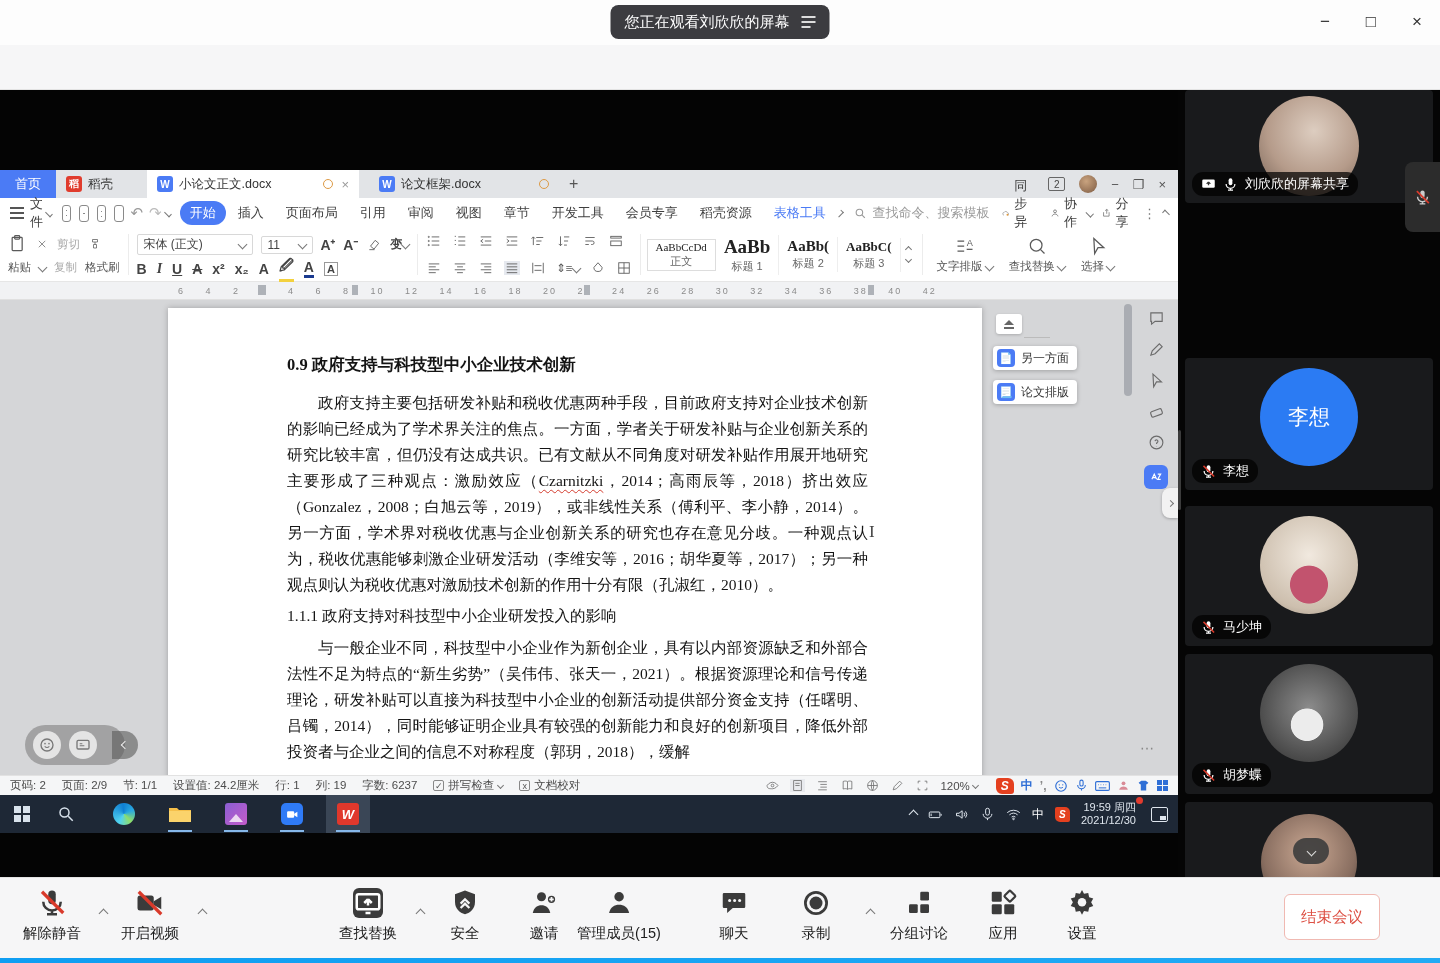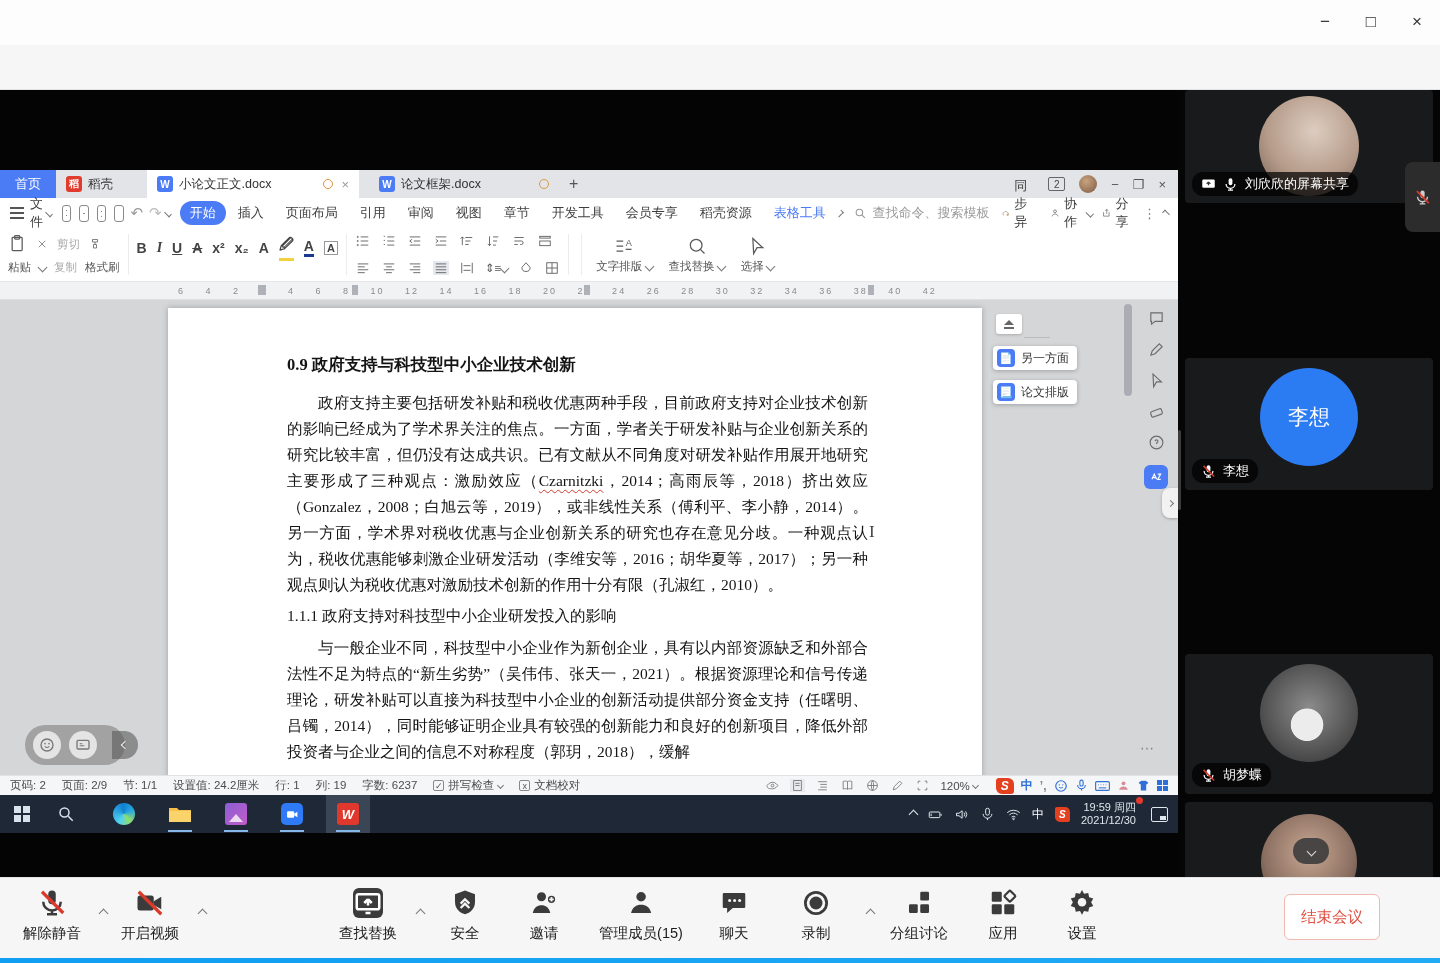--- a/index.html
+++ b/index.html
@@ -201,20 +201,28 @@
   #end-btn { position:absolute; left:1284px; top:16px; width:96px; height:46px; background:#fff;
     border:1px solid #f0b9b2; border-radius:6px; color:#dd5145; font-size:15.5px;
     display:flex; align-items:center; justify-content:center; }
   #blue-strip { left:0; top:958px; width:1440px; height:5px;
     background:linear-gradient(90deg,#0f9ef2,#22abf5); }
 </style>
 </head>
 <body>
 
 <div id="titlebar" class="abs">
+  <div id="banner-pill" class="abs">
+    <span>您正在观看刘欣欣的屏幕</span>
+    <span class="hamb">
+        <i></i>
+        <i></i>
+        <i></i>
+      </span>
+  </div>
   <div class="winctl abs" style="left:1310px">−</div>
   <div class="winctl abs" style="left:1356px">□</div>
   <div class="winctl abs" style="left:1402px">×</div>
 </div>
 
 <div id="topbar" class="abs">
   <div class="tb-btn abs" style="left:14px">
     <span id="info-circle">i</span>
   </div>
   <div class="tb-btn abs" style="left:56px">
@@ -366,20 +374,36 @@
         </div>
         <div class="rrow">
           <span class="rlabel">粘贴</span>
           <span class="chev down"></span>
           <span class="rlabel" style="color:#aaa">复制</span>
           <span class="rlabel">格式刷</span>
         </div>
       </div>
       <div class="rsep"></div>
       <div class="rcluster">
+        <div class="rrow">
+          <span class="fsel" style="width:116px;justify-content:space-between">
+            <span>宋体 (正文)</span>
+              <span class="chev down"></span>
+          </span>
+          <span class="fsel" style="width:52px;justify-content:space-between">
+            <span>11</span>
+              <span class="chev down"></span>
+          </span>
+          <span class="fmt-b">A⁺</span>
+          <span class="fmt-b">A⁻</span>
+          <svg class="ric" viewBox="0 0 24 24">
+              <path d="M6 14l8-10 6 5-8 10zM4 20h9"></path>
+            </svg>
+          <span class="fmt-b" style="font-size:12px">变<span class="chev down"></span></span>
+        </div>
         <div class="rrow" style="gap:10px">
           <span class="fmt-b">B</span>
           <span class="fmt-b" style="font-style:italic;font-family:'Liberation Serif',serif">I</span>
           <span class="fmt-b" style="text-decoration:underline">U</span>
           <span class="fmt-b" style="text-decoration:line-through">A</span>
           <span class="fmt-b">x²</span>
           <span class="fmt-b">x₂</span>
           <span class="fmt-b">A</span>
           <span class="fmt-b" style="border-bottom:3px solid #f3d13e">🖉</span>
           <span class="fmt-b" style="border-bottom:3px solid #1a3a8f">A</span>
@@ -438,20 +462,42 @@
           <svg class="ric" viewBox="0 0 24 24">
               <path d="M12 3l7 8a7 7 0 1 1-14 0z"></path>
             </svg>
           <svg class="ric" viewBox="0 0 24 24">
               <rect x="3" y="3" width="18" height="18"></rect>
               <path d="M12 3v18M3 12h18"></path>
             </svg>
         </div>
       </div>
       <div class="rsep"></div>
+      <div style="display:flex;align-items:center">
+        <div class="style-cell" style="border:1px solid #ddd">
+          <div class="style-sample small">AaBbCcDd</div>
+          <div class="style-name">正文</div>
+        </div>
+        <div class="style-cell">
+          <div class="style-sample" style="font-weight:bold;font-size:19px">AaBb</div>
+          <div class="style-name">标题 1</div>
+        </div>
+        <div class="style-cell">
+          <div class="style-sample" style="font-weight:bold">AaBb(</div>
+          <div class="style-name">标题 2</div>
+        </div>
+        <div class="style-cell">
+          <div class="style-sample" style="font-weight:bold;font-size:13px">AaBbC(</div>
+          <div class="style-name">标题 3</div>
+        </div>
+        <div style="display:flex;flex-direction:column;gap:5px;padding:0 5px">
+          <span class="chev up" style="width:5px;height:5px"></span>
+          <span class="chev down" style="width:5px;height:5px"></span>
+        </div>
+      </div>
       <div class="rsep"></div>
       <div class="bigtool">
         <svg class="ric" style="width:22px;height:20px" viewBox="0 0 24 24">
             <path d="M3 6h8M3 12h8M3 18h8"></path>
             <text x="14" y="12" font-size="11" fill="#5a5a5a" stroke="none">A</text>
             <path d="M14 16h7"></path>
           </svg>
         <span><span>文字排版</span> <span class="chev down"></span></span>
       </div>
       <div class="bigtool">
@@ -727,20 +773,31 @@
     <span class="pname">
       <svg viewBox="0 0 24 24">
           <rect x="9" y="2" width="6" height="11" rx="3" fill="#fff"></rect>
           <path d="M5 11a7 7 0 0 0 14 0M12 18v3M8 21h8" stroke="#fff" stroke-width="2" fill="none"></path>
           <path d="M4 3l17 17" stroke="#d93a2b" stroke-width="2.4"></path>
         </svg>
       <span>李想</span>
     </span>
   </div>
 
+  <div class="ptile" style="top:416px;height:140px">
+    <span class="pavatar" style="top:10px;width:98px;height:98px;background:radial-gradient(circle at 50% 70%, #c2536e 0 22%, transparent 23%), radial-gradient(circle at 50% 40%, #f1e9df, #cdbfae 70%, #9a8d7e)"></span>
+    <span class="pname">
+      <svg viewBox="0 0 24 24">
+          <rect x="9" y="2" width="6" height="11" rx="3" fill="#fff"></rect>
+          <path d="M5 11a7 7 0 0 0 14 0M12 18v3M8 21h8" stroke="#fff" stroke-width="2" fill="none"></path>
+          <path d="M4 3l17 17" stroke="#d93a2b" stroke-width="2.4"></path>
+        </svg>
+      <span>马少坤</span>
+    </span>
+  </div>
 
   <div class="ptile" style="top:564px;height:140px">
     <span class="pavatar" style="top:10px;width:98px;height:98px;background:radial-gradient(circle at 48% 62%, #ececec 0 20%, transparent 21%), radial-gradient(circle at 50% 45%, #8c8c8c, #4a4a4a 70%, #2d2d2d)"></span>
     <span class="pname">
       <svg viewBox="0 0 24 24">
           <rect x="9" y="2" width="6" height="11" rx="3" fill="#fff"></rect>
           <path d="M5 11a7 7 0 0 0 14 0M12 18v3M8 21h8" stroke="#fff" stroke-width="2" fill="none"></path>
           <path d="M4 3l17 17" stroke="#d93a2b" stroke-width="2.4"></path>
         </svg>
       <span>胡梦蝶</span>
@@ -806,21 +863,21 @@
   <div class="btool" style="left:544px">
     <svg viewBox="0 0 24 24">
         <circle cx="10" cy="7" r="3.6" fill="currentColor"></circle>
         <path d="M3 20c.8-4.5 3.8-6.3 7-6.3s6.2 1.8 7 6.3z" fill="currentColor"></path>
         <circle cx="18" cy="9" r="3.6" fill="currentColor" stroke="#f6f6f7" stroke-width="1.4"></circle>
         <path d="M18 7.2v3.6M16.2 9h3.6" stroke="#f6f6f7" stroke-width="1.4"></path>
       </svg>
     <span>邀请</span>
   </div>
 
-  <div class="btool" style="left:641px">
+  <div class="btool" style="left:619px">
     <svg viewBox="0 0 24 24">
         <circle cx="12" cy="7" r="3.8" fill="currentColor"></circle>
         <path d="M4 20c.9-4.8 4.3-6.6 8-6.6s7.1 1.8 8 6.6z" fill="currentColor"></path>
       </svg>
     <span>管理成员(15)</span>
   </div>
 
   <div class="btool" style="left:734px">
     <svg viewBox="0 0 24 24">
         <path d="M4 4h16a1 1 0 0 1 1 1v10a1 1 0 0 1-1 1h-9l-4.5 4v-4H4a1 1 0 0 1-1-1V5a1 1 0 0 1 1-1z" fill="currentColor"></path>

